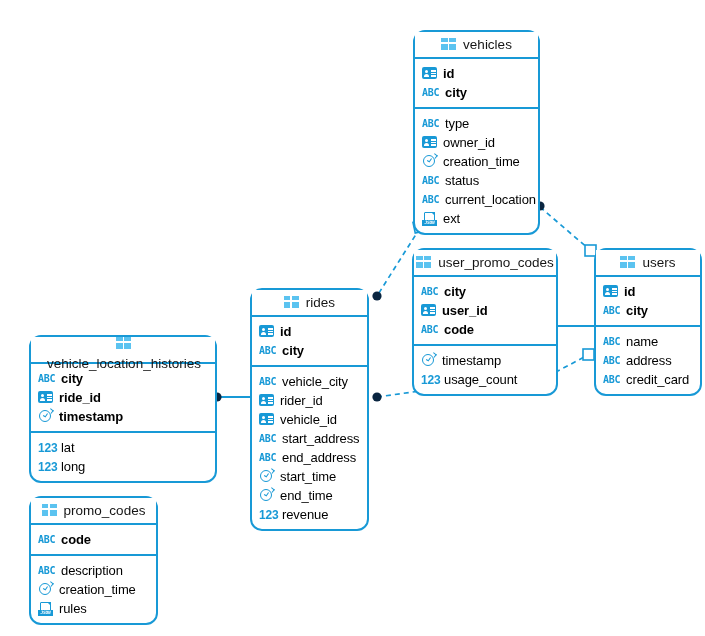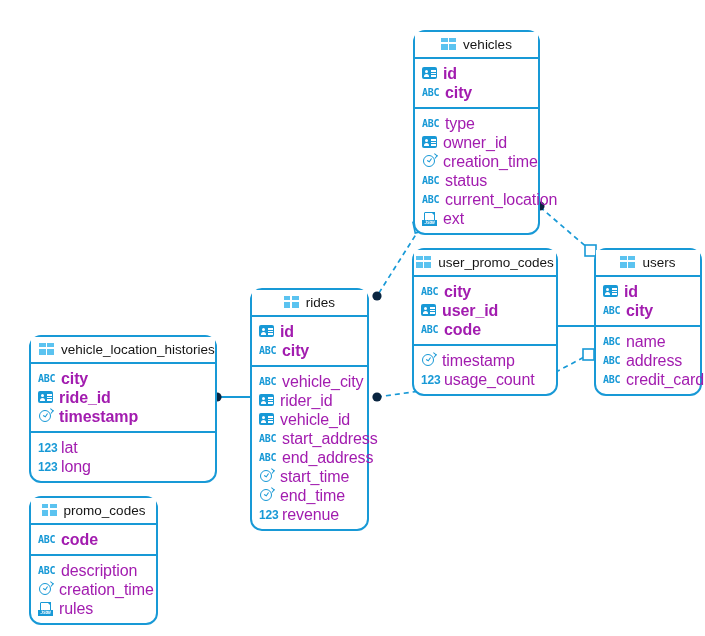--- a/index.html
+++ b/index.html
@@ -41,22 +41,22 @@
     border-top:2px solid #1899d6;
   }
   .field{
     display:flex;align-items:center;
     gap:6px;
     height:19px;
     padding:0 6px 0 7px;
     white-space:nowrap;
   }
   .field .fname{
-    font-size:16px;
-    color:#a21caf;
+    font-size:13px;
+    color:#000000;
     letter-spacing:-0.1px;
   }
   .field.key .fname{font-weight:bold;}
 
   
   .ico{
     flex:0 0 auto;
     display:inline-block;
     position:relative;
     width:15px;height:15px;
@@ -416,21 +416,21 @@
         <span class="fname">end_time</span>
       </div>
       <div class="field">
         <span class="ico ico-123">123</span>
         <span class="fname">revenue</span>
       </div>
     </div>
   </div>
 
   <div class="entity" style="left:29px;top:335px;width:188px;">
-    <div class="ent-header" style="justify-content:flex-start;padding-left:8px;">
+    <div class="ent-header" style="justify-content:flex-start;padding-left:8px;flex-direction:column;">
       <span class="ico ico-table">
           <i class="t1"></i>
           <i class="t2"></i>
           <i class="t3"></i>
           <i class="t4"></i>
         </span>
       <span class="ent-title">vehicle_location_histories</span>
     </div>
     <div class="ent-section">
       <div class="field key">

